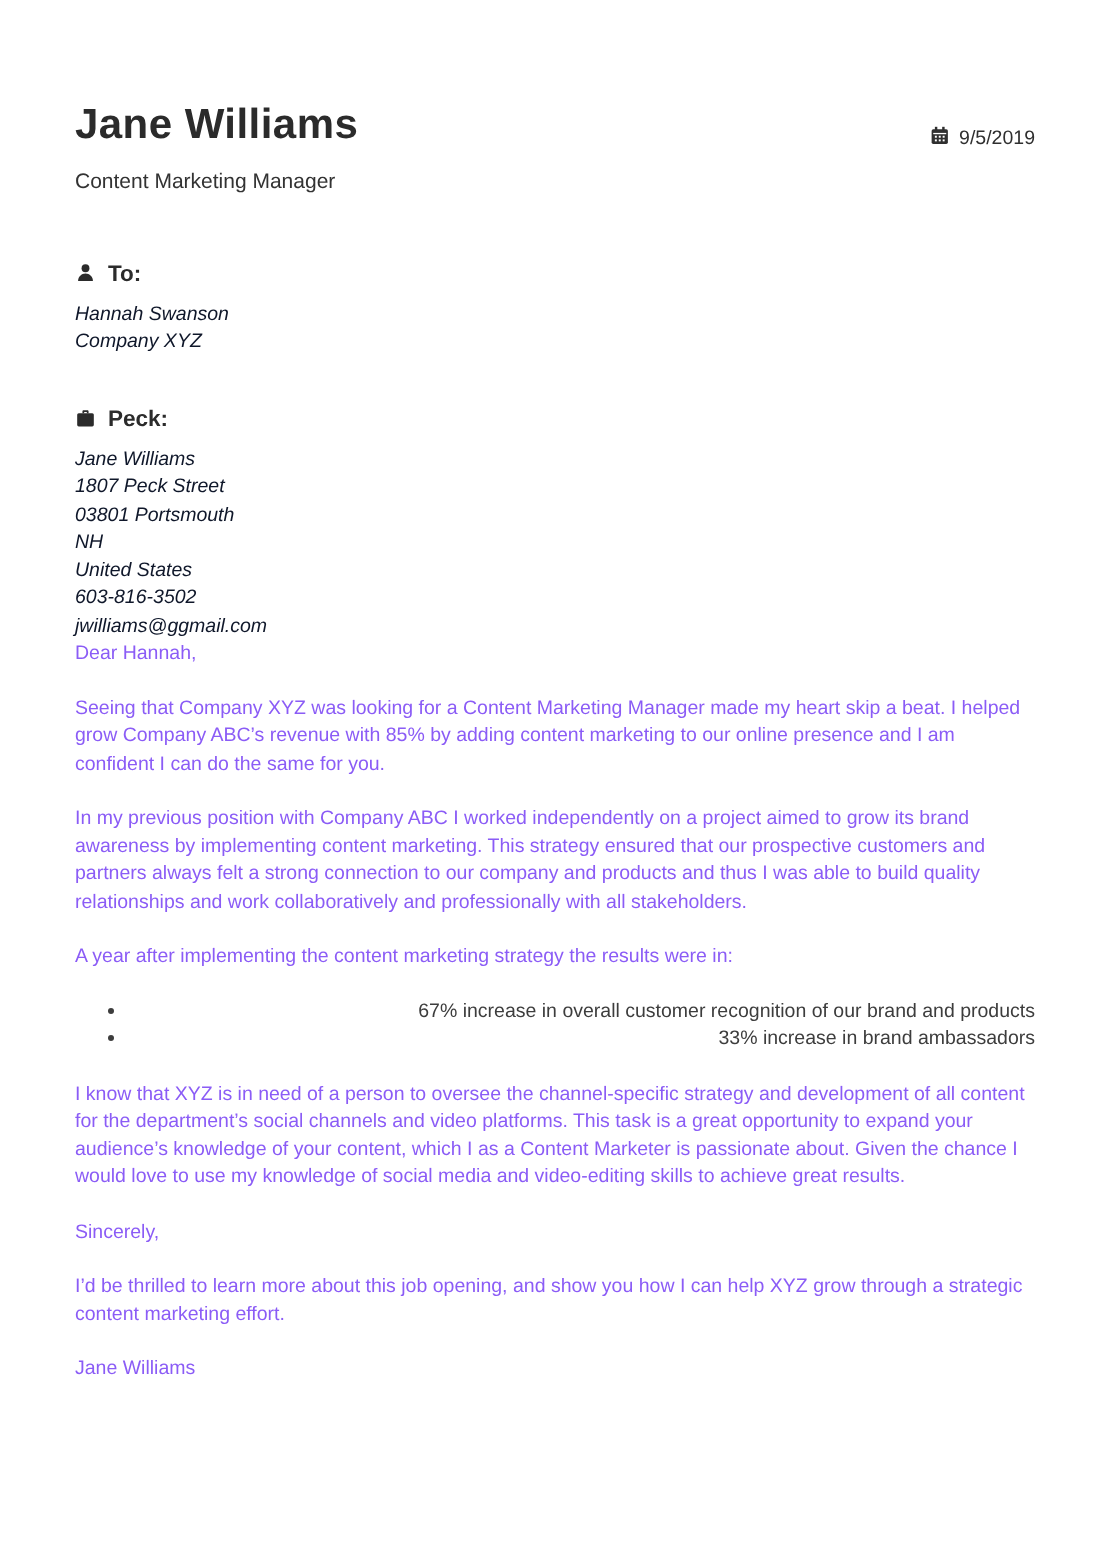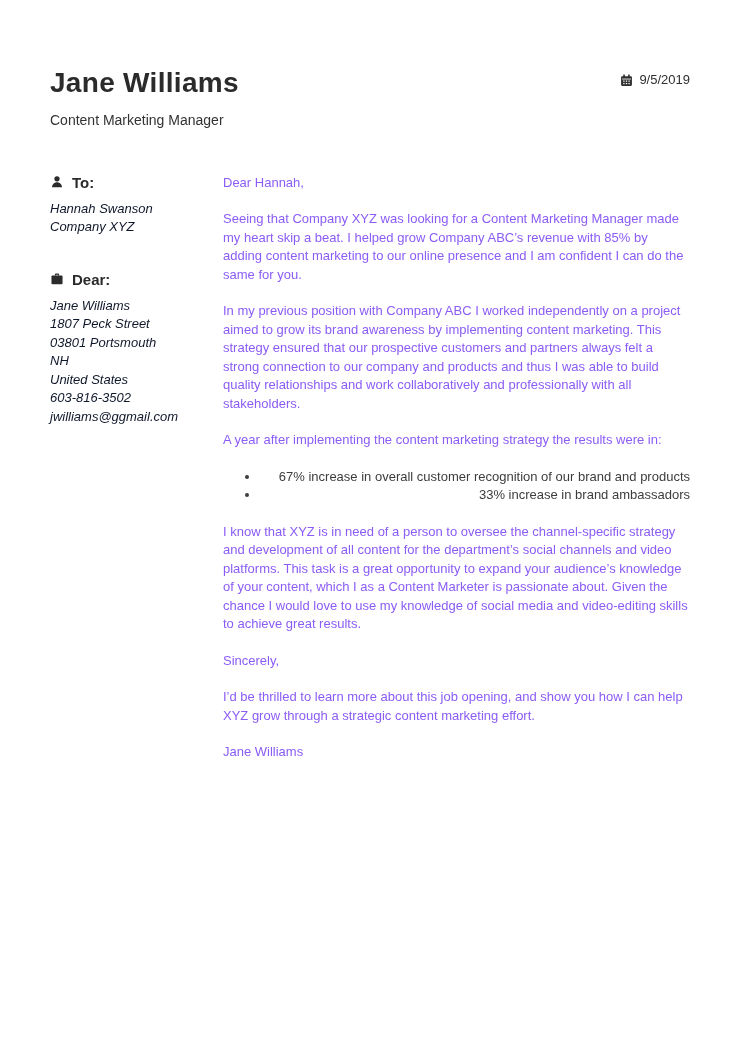--- a/index.html
+++ b/index.html
@@ -27,32 +27,32 @@
     letter-spacing: 0.3px;
     line-height: 1.1;
   }
   .job-title {
     font-size: 14px;
     color: #333333;
     margin-top: 13px;
   }
   .date-wrap {
     display: flex;
-    align-items: flex-end;
+    align-items: flex-start;
     gap: 6px;
     font-size: 13px;
     color: #2f2f2f;
-    margin-top: 4px;
+    margin-top: 16px;
     white-space: nowrap;
   }
   .icon { display: inline-flex; align-items: center; justify-content: center; }
   .icon svg { display: block; }
 
   
-  .columns { display: flex; margin-top: 46px; }
+  .columns { display: flex; margin-top: 46px; flex-direction: column; }
   .sidebar { width: 173px; flex-shrink: 0; padding-right: 18px; }
   .main { flex: 1; min-width: 0; }
 
   
   .section-label {
     display: flex;
     align-items: center;
     gap: 8px;
     font-size: 15px;
     font-weight: bold;
@@ -134,21 +134,21 @@
       </div>
 
       <div class="from-section">
         <div class="section-label">
           <span class="icon">
             <svg width="14" height="14" viewBox="0 0 24 24" aria-hidden="true">
               <path d="M8.5 6V3.8c0-.7.6-1.3 1.3-1.3h4.4c.7 0 1.3.6 1.3 1.3V6h-2V4.5h-3V6z" fill="#2b2b2b"></path>
               <rect x="2.5" y="6" width="19" height="15" rx="1.8" fill="#2b2b2b"></rect>
             </svg>
           </span>
-          <span>Dear:</span>
+          <span>Peck:</span>
         </div>
         <div class="sidebar-lines">
           <div>Jane Williams</div>
           <div>1807 Peck Street</div>
           <div>03801 Portsmouth</div>
           <div>NH</div>
           <div>United States</div>
           <div>603-816-3502</div>
           <div>jwilliams@ggmail.com</div>
         </div>

